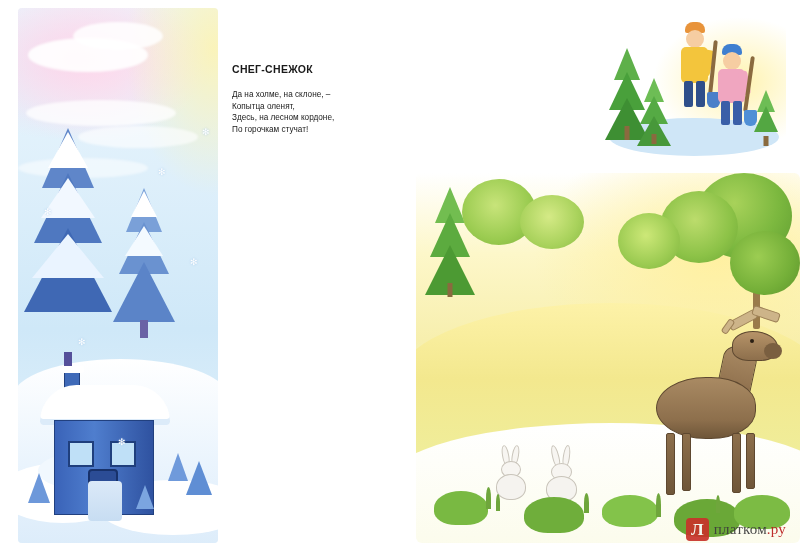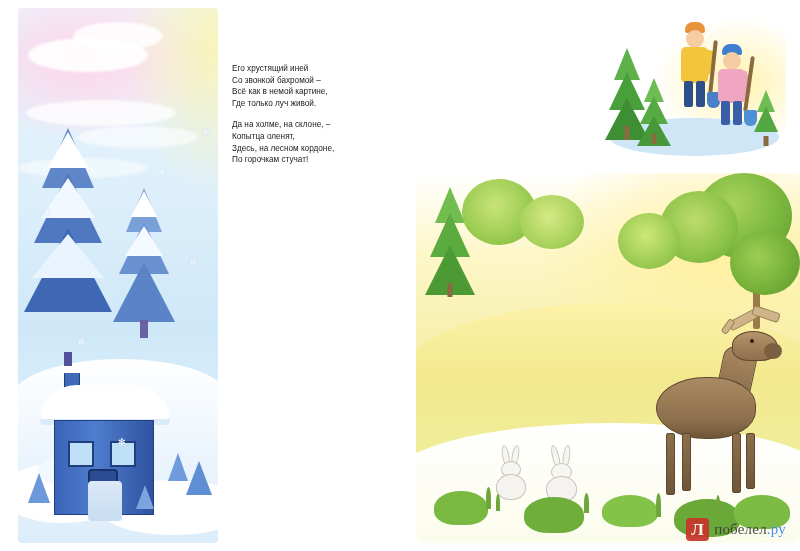--- a/index.html
+++ b/index.html
@@ -318,21 +318,21 @@
     font-size: 17px; font-weight: bold;
     display: flex; align-items: center; justify-content: center;
     line-height: 1;
   }
   .wm-text {
     font-family: "Liberation Serif", serif;
     font-size: 15px;
     color: #3b3b3b;
     letter-spacing: .2px;
   }
-  .wm-text .dom { color: #3b82f6; }
+  .wm-text .dom { color: #b91c1c; }
 </style>
 </head>
 <body>
 
 <div class="page">
 
   <div class="left-page">
 
     <div class="left-art">
       <div class="pinkwash"></div>
@@ -386,24 +386,21 @@
 
       <span class="snowflake" style="left:26px;  top:200px;">✻</span>
       <span class="snowflake" style="left:140px; top:160px;">✻</span>
       <span class="snowflake" style="left:172px; top:250px;">✻</span>
       <span class="snowflake" style="left:60px;  top:330px;">✻</span>
       <span class="snowflake" style="left:184px; top:120px;">✻</span>
       <span class="snowflake" style="left:100px; top:430px;">✻</span>
     </div>
 
     <div class="poem-block" id="left-text">
-      <p class="stanza">Его хрустящий иней
-Со звонкой бахромой –
-Всё как в немой картине,
-Где только луч живой.</p>
+      <h2 class="poem-title">СНЕГ-СНЕЖОК</h2>
       <p class="stanza">Да на холме, на склоне, –
 Копытца оленят,
 Здесь, на лесном кордоне,
 По горочкам стучат!</p>
     </div>
   </div>
 
   <div class="right-page">
 
     <div class="top-art">
@@ -507,17 +504,17 @@
       <div class="grass-blade" style="left:70px;  bottom:34px; width:5px; height:22px;"></div>
       <div class="grass-blade" style="left:80px;  bottom:32px; width:4px; height:17px;"></div>
       <div class="grass-blade" style="left:168px; bottom:30px; width:5px; height:20px;"></div>
       <div class="grass-blade" style="left:240px; bottom:26px; width:5px; height:24px;"></div>
       <div class="grass-blade" style="left:300px; bottom:30px; width:4px; height:18px;"></div>
     </div>
 
     <div class="watermark">
       <div class="wm-badge">Л</div>
       <div class="wm-text">
-        <span>побелел</span><span class="dom">.ру</span>
+        <span>платком</span><span class="dom">.ру</span>
       </div>
     </div>
   </div>
 </div>
 
 </body></html>

